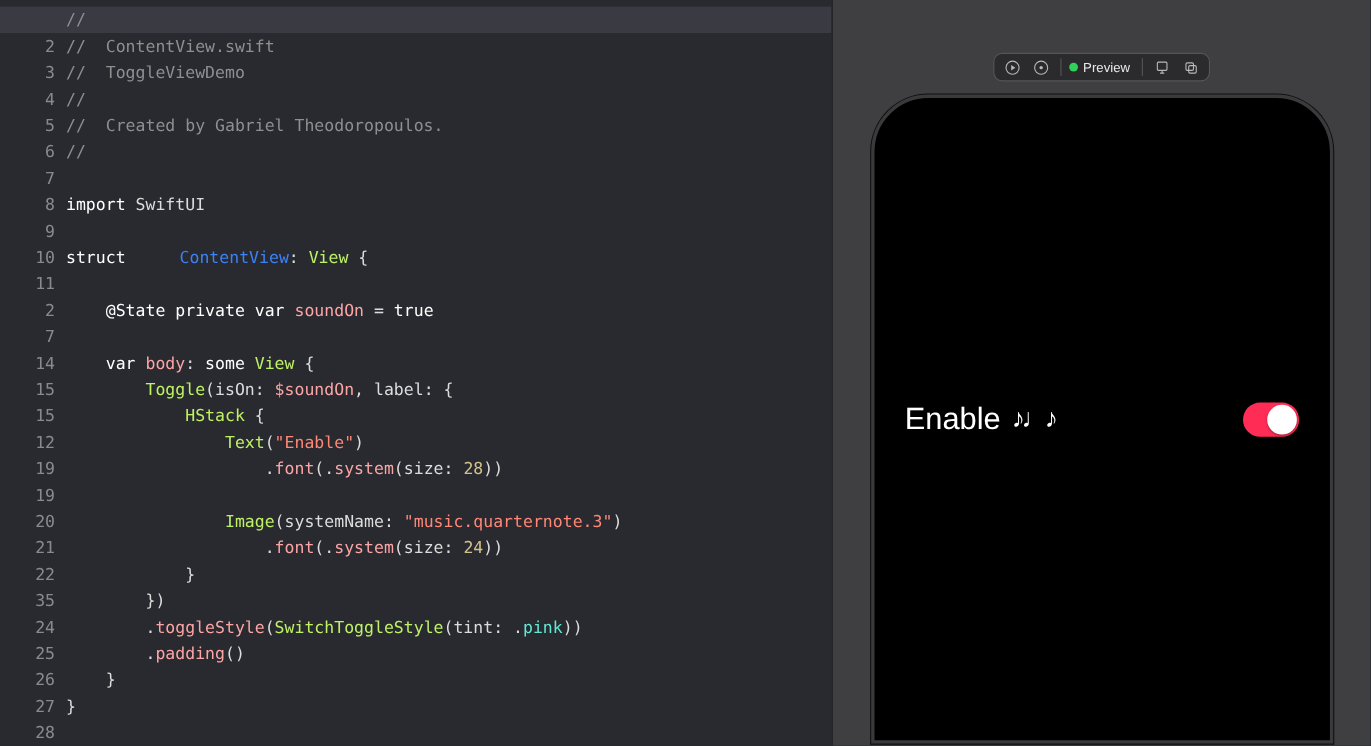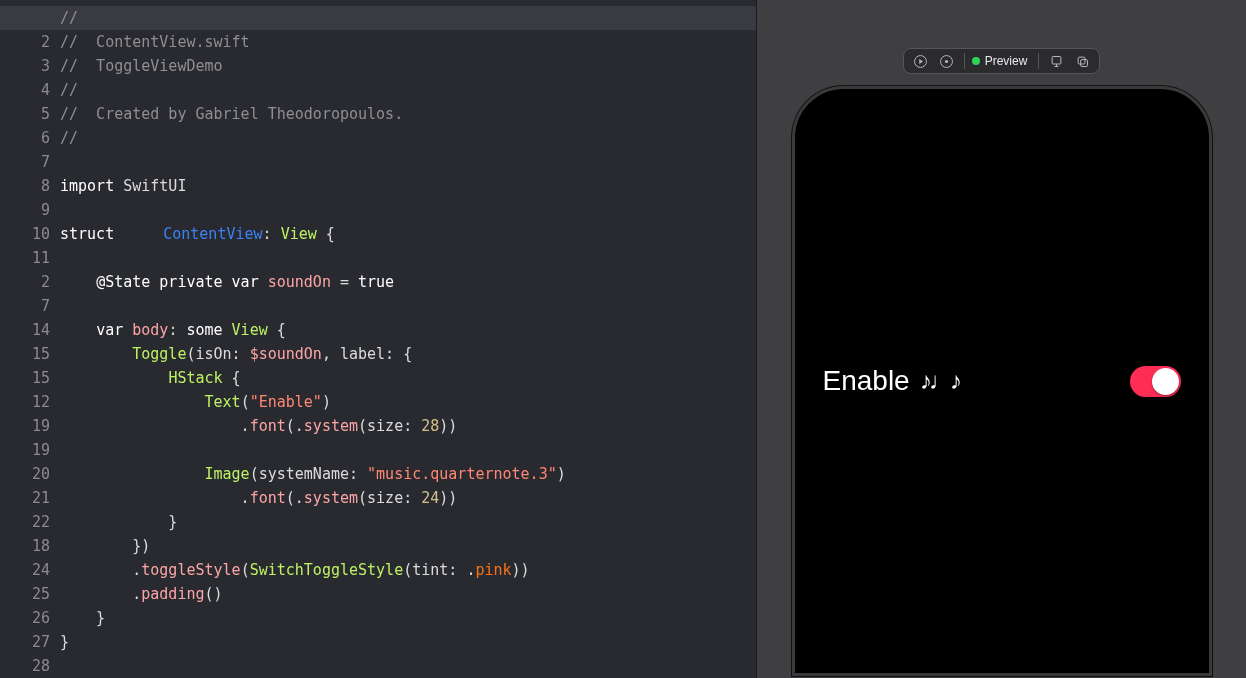--- a/index.html
+++ b/index.html
@@ -45,21 +45,21 @@
     padding-left: 60px;
     width: calc(100% + 60px);
   }
   .tok-comment { color: #8f8f92; }
   .tok-keyword { color: #ffffff; font-weight: 500; }
   .tok-type { color: #bef264; }
   .tok-typedef { color: #3b82f6; margin-left: 40px; }
   .tok-prop { color: #fca5a5; }
   .tok-string { color: #ff8775; }
   .tok-number { color: #d2c08b; }
-  .tok-enum { color: #f97316; text-align: right; }
+  .tok-enum { color: #5eead4; text-align: right; }
 
   .preview-pane {
     flex: 1;
     background: #3f3f41;
     position: relative;
     display: flex;
     flex-direction: column;
     align-items: center;
     border-left: 1px solid #1c1c1e;
   }
@@ -175,21 +175,21 @@
       <div>7</div>
       <div>14</div>
       <div>15</div>
       <div>15</div>
       <div>12</div>
       <div>19</div>
       <div>19</div>
       <div>20</div>
       <div>21</div>
       <div>22</div>
-      <div>18</div>
+      <div>35</div>
       <div>24</div>
       <div>25</div>
       <div>26</div>
       <div>27</div>
       <div>28</div>
     </div>
   <div class="code"><div class="line highlight"><span class="tok-comment">//</span></div><div class="line"><span class="tok-comment">//  ContentView.swift</span></div><div class="line"><span class="tok-comment">//  ToggleViewDemo</span></div><div class="line"><span class="tok-comment">//</span></div><div class="line"><span class="tok-comment">//  Created by Gabriel Theodoropoulos.</span></div><div class="line"><span class="tok-comment">//</span></div><div class="line">&nbsp;</div><div class="line"><span class="tok-keyword">import</span><span> </span><span>SwiftUI</span></div><div class="line">&nbsp;</div><div class="line"><span class="tok-keyword">struct</span><span> </span><span class="tok-typedef">ContentView</span><span>: </span><span class="tok-type">View</span><span> {</span></div><div class="line">&nbsp;</div><div class="line"><span>    </span><span class="tok-keyword">@State</span><span> </span><span class="tok-keyword">private</span><span> </span><span class="tok-keyword">var</span><span> </span><span class="tok-prop">soundOn</span><span> = </span><span class="tok-keyword">true</span></div><div class="line">&nbsp;</div><div class="line"><span>    </span><span class="tok-keyword">var</span><span> </span><span class="tok-prop">body</span><span>: </span><span class="tok-keyword">some</span><span> </span><span class="tok-type">View</span><span> {</span></div><div class="line"><span>        </span><span class="tok-type">Toggle</span><span>(isOn: </span><span class="tok-prop">$soundOn</span><span>, label: {</span></div><div class="line"><span>            </span><span class="tok-type">HStack</span><span> {</span></div><div class="line"><span>                </span><span class="tok-type">Text</span><span>(</span><span class="tok-string">"Enable"</span><span>)</span></div><div class="line"><span>                    .</span><span class="tok-prop">font</span><span>(.</span><span class="tok-prop">system</span><span>(size: </span><span class="tok-number">28</span><span>))</span></div><div class="line">&nbsp;</div><div class="line"><span>                </span><span class="tok-type">Image</span><span>(systemName: </span><span class="tok-string">"music.quarternote.3"</span><span>)</span></div><div class="line"><span>                    .</span><span class="tok-prop">font</span><span>(.</span><span class="tok-prop">system</span><span>(size: </span><span class="tok-number">24</span><span>))</span></div><div class="line"><span>            }</span></div><div class="line"><span>        })</span></div><div class="line"><span>        .</span><span class="tok-prop">toggleStyle</span><span>(</span><span class="tok-type">SwitchToggleStyle</span><span>(tint: .</span><span class="tok-enum">pink</span><span>))</span></div><div class="line"><span>        .</span><span class="tok-prop">padding</span><span>()</span></div><div class="line"><span>    }</span></div><div class="line"><span>}</span></div><div class="line">&nbsp;</div></div>
 </div>
 
 <div class="preview-pane">

